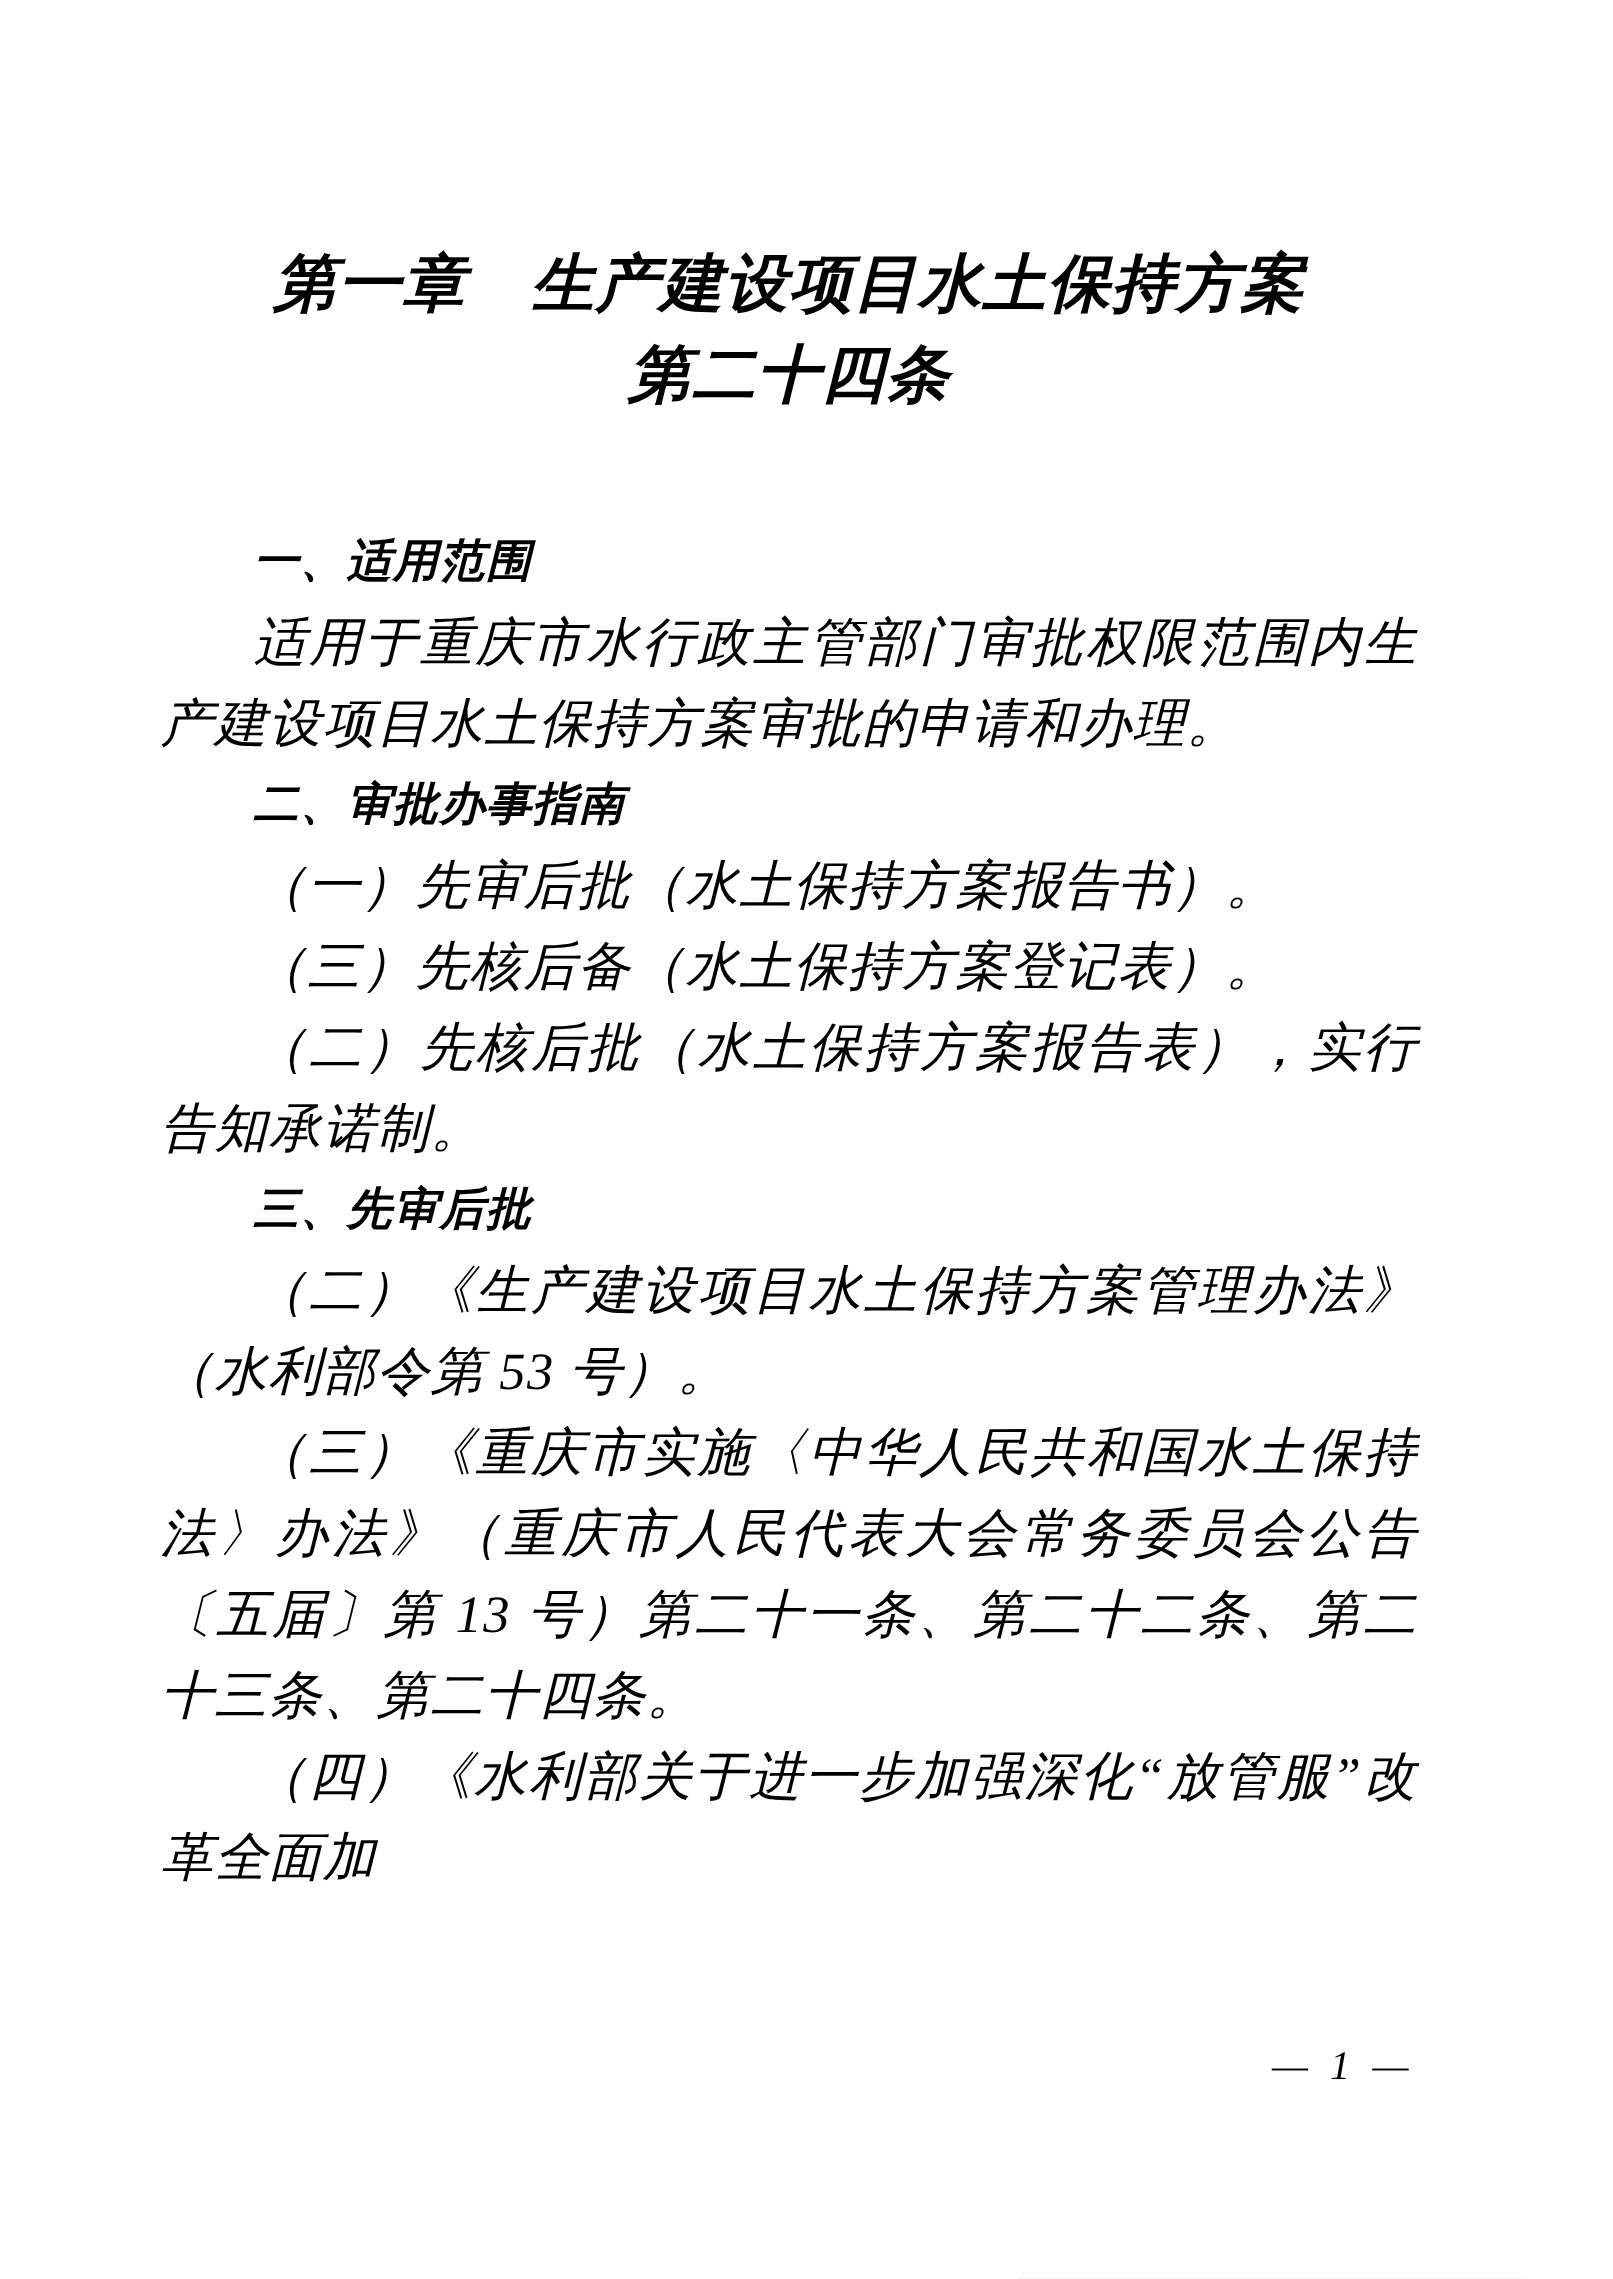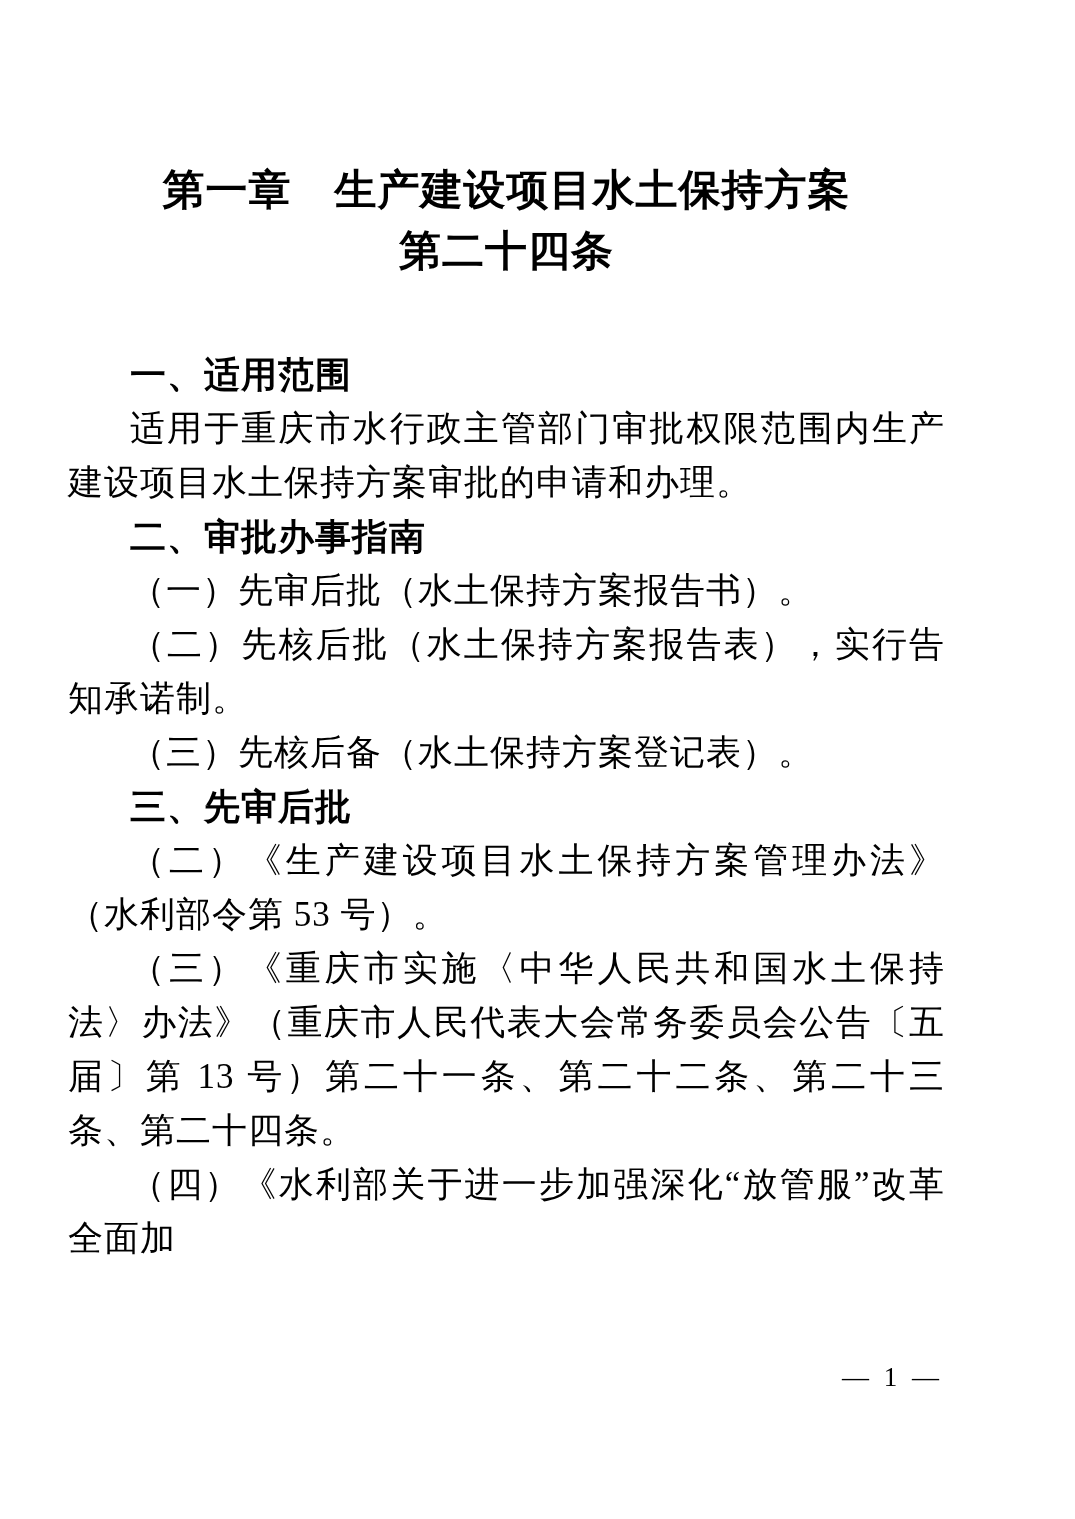--- a/index.html
+++ b/index.html
@@ -4,35 +4,36 @@
 <style>
   * { margin: 0; padding: 0; box-sizing: border-box; }
   html, body { background: #e8e8e8; }
   .doc-page {
     position: relative;
     width: 1075px;
     height: 1519px;
     margin: 0 auto;
     background: #ffffff;
     color: #000000;
-    padding: 160px 130px 0 68px;
+    padding: 160px 130px 0 107px;
     font-family: "Liberation Serif", "DejaVu Serif", serif;
     overflow: hidden;
+    font-style: italic;
   }
   .doc-title {
     font-size: 42px;
     font-weight: bold;
     text-align: center;
     line-height: 61px;
     letter-spacing: 1px;
     margin-bottom: 66px;
     font-family: "Liberation Serif", "DejaVu Serif", serif;
   }
   .section-heading {
-    font-size: 36px;
+    font-size: 30px;
     font-weight: bold;
     line-height: 54px;
     text-indent: 62px;
     letter-spacing: 1px;
     font-family: "Liberation Sans", "DejaVu Sans", sans-serif;
   }
   .body-para {
     font-size: 35px;
     font-weight: normal;
     line-height: 54px;
@@ -57,22 +58,22 @@
   <h1 class="doc-title">
     <span>第一章　生产建设项目水土保持方案</span><br>
     <span>第二十四条</span>
   </h1>
 
   <div id="content">
       <div class="section-heading">一、适用范围</div>
       <p class="body-para">适用于重庆市水行政主管部门审批权限范围内生产建设项目水土保持方案审批的申请和办理。</p>
       <div class="section-heading">二、审批办事指南</div>
       <p class="body-para">（一）先审后批（水土保持方案报告书）。</p>
+      <p class="body-para">（三）先核后备（水土保持方案登记表）。</p>
       <p class="body-para">（二）先核后批（水土保持方案报告表），实行告知承诺制。</p>
-      <p class="body-para">（三）先核后备（水土保持方案登记表）。</p>
       <div class="section-heading">三、先审后批</div>
       <p class="body-para">（二）《生产建设项目水土保持方案管理办法》（水利部令第 53 号）。</p>
       <p class="body-para">（三）《重庆市实施〈中华人民共和国水土保持法〉办法》（重庆市人民代表大会常务委员会公告〔五届〕第 13 号）第二十一条、第二十二条、第二十三条、第二十四条。</p>
       <p class="body-para">（四）《水利部关于进一步加强深化“放管服”改革全面加</p>
     </div>
 
   <div class="page-number">— 1 —</div>
 </div>
 
 </body></html>

